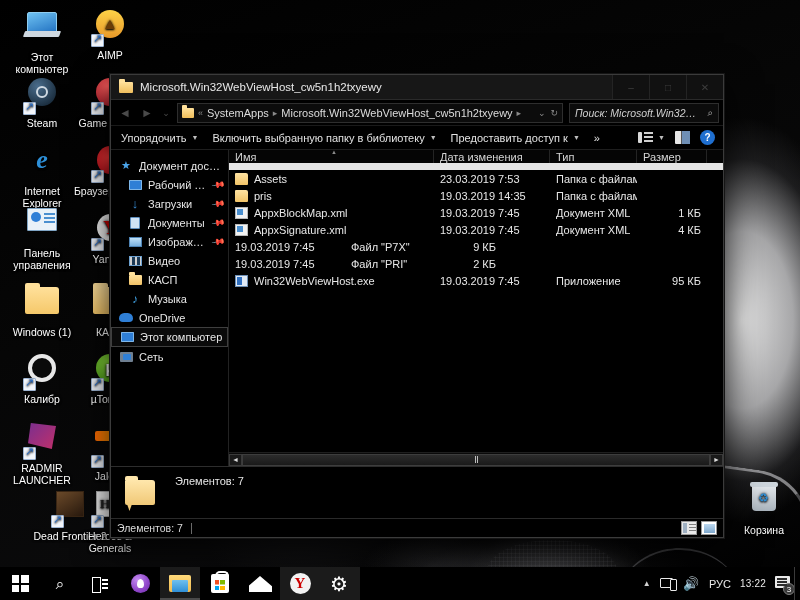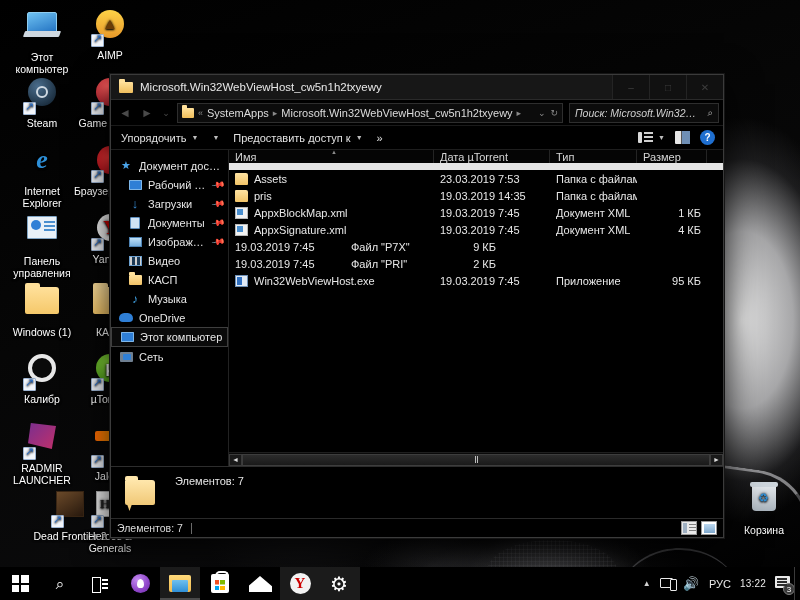--- a/index.html
+++ b/index.html
@@ -351,21 +351,21 @@
         </div>
         <span class="lbl">Internet Explorer</span>
       </div>
       <div class="dicon" style="left: 72px; top: 142px;">
         <div class="gbox">
           <div style="width:26px;height:28px;margin:4px auto 0;border-radius:50%;background:radial-gradient(circle at 45% 40%,#ff3b3b,#a10512);"></div>
           <span class="shortcut-arrow"></span>
         </div>
         <span class="lbl">Браузер Opera</span>
       </div>
-      <div class="dicon" style="left: 4px; top: 210px;">
+      <div class="dicon" style="left: 4px; top: 202px;">
         <div class="gbox">
           <div style="width:30px;height:23px;margin:6px auto 0;background:#e9f1f8;border:1px solid #7fa4c4;border-radius:1px;position:relative;">
             <div style="position:absolute;left:3px;top:3px;width:10px;height:10px;border-radius:50%;background:#2f7fd6;"></div>
             <div style="position:absolute;left:16px;top:4px;width:11px;height:2px;background:#4a8fcf;box-shadow:0 4px 0 #4a8fcf,0 8px 0 #4a8fcf;"></div>
           </div>
         </div>
         <span class="lbl">Панель управления</span>
       </div>
       <div class="dicon" style="left: 72px; top: 210px;">
         <div class="gbox">
@@ -472,20 +472,21 @@
         <span class="search-ico">⌕</span>
       </div>
     </div>
 
     <div class="toolbar">
       <div class="tb-item">
         <span>Упорядочить</span>
         <span class="caret">▼</span>
       </div>
       <div class="tb-item">
+        <span>Включить выбранную папку в библиотеку</span>
         <span class="caret">▼</span>
       </div>
       <div class="tb-item">
         <span>Предоставить доступ к</span>
         <span class="caret">▼</span>
       </div>
       <div class="tb-item">»</div>
       <div class="tb-right">
         <div style="display:flex;align-items:center;gap:5px;">
           <span class="viewico">
@@ -572,21 +573,21 @@
             <span class="nlbl">Сеть</span>
           </div>
         </div>
 
       <div class="listarea">
         <div class="cols" id="col-head">
             <div class="col sorted" style="width: 205px;">
               <span>Имя</span>
             </div>
             <div class="col" style="width: 116px;">
-              <span>Дата µTorrent</span>
+              <span>Дата изменения</span>
             </div>
             <div class="col" style="width: 87px;">
               <span>Тип</span>
             </div>
             <div class="col" style="width: 70px;">
               <span>Размер</span>
             </div>
           </div>
         <div class="rows" id="row-list">
             <div class="row">

